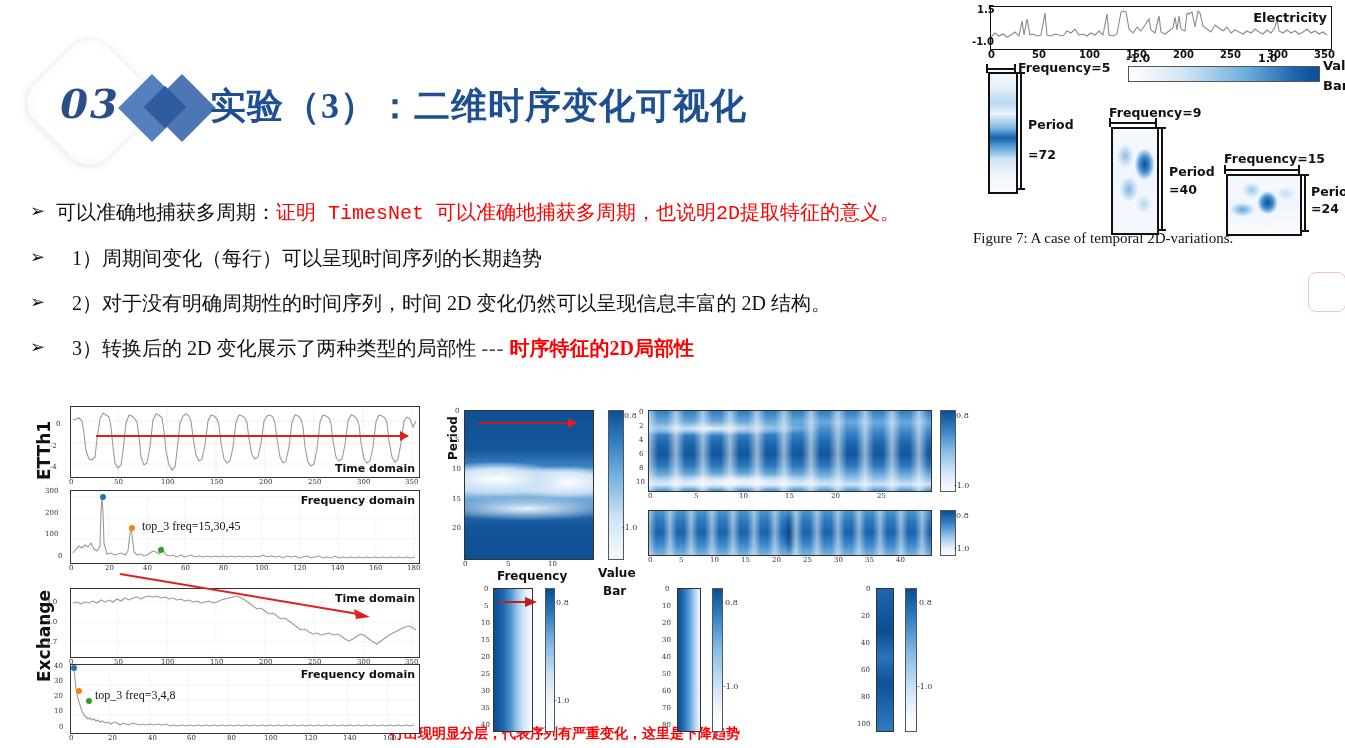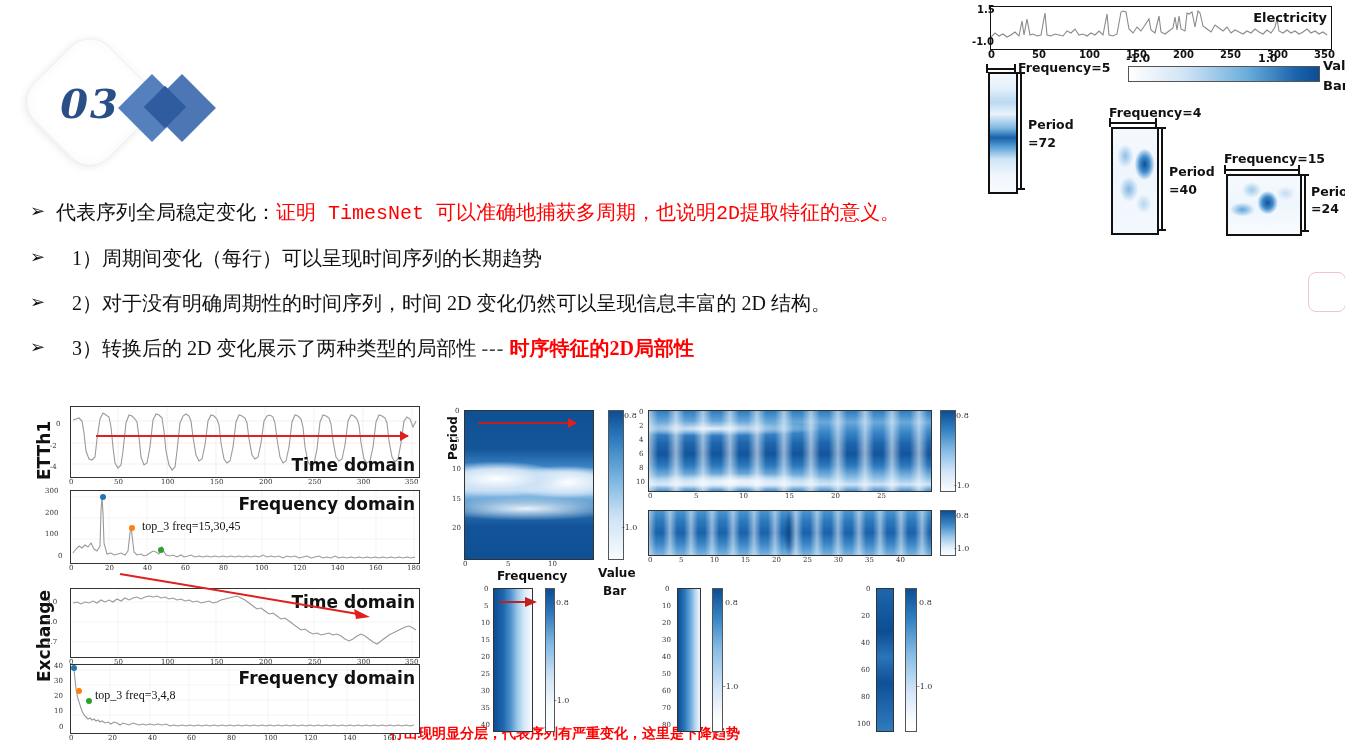--- a/index.html
+++ b/index.html
@@ -59,21 +59,21 @@
   .hm{position:absolute;border:2px solid #111;}
   .brk{position:absolute;background:#111;}
   .flab{position:absolute;font-size:12.5px;font-weight:700;font-family:"DejaVu Sans",sans-serif;color:#111;white-space:nowrap;}
   .fcap{position:absolute;left:-5px;top:228px;font-size:15px;color:#111;font-family:"Liberation Serif",serif;white-space:nowrap;}
 
   
   .bfig{position:absolute;left:0;top:392px;width:1345px;height:356px;}
   .side-lab{position:absolute;font-size:17px;font-weight:700;font-family:"DejaVu Sans",sans-serif;
     color:#111;transform:rotate(-90deg);transform-origin:left top;white-space:nowrap;}
   .panel{position:absolute;border:1.3px solid #333;background:#fff;overflow:hidden;}
-  .pt-lab{position:absolute;font-size:17px;font-weight:700;font-family:"DejaVu Sans",sans-serif;color:#111;}
+  .pt-lab{position:absolute;font-size:11px;font-weight:700;font-family:"DejaVu Sans",sans-serif;color:#111;}
   .tick{position:absolute;font-size:7px;font-family:"DejaVu Serif",serif;color:#333;}
   .annot{position:absolute;font-size:14px;font-weight:700;color:#ff0000;
     font-family:"DejaVu Sans",sans-serif;white-space:nowrap;}
   .arrow-red{position:absolute;height:2px;background:#e02020;}
   .arrow-red:after{content:"";position:absolute;right:-1px;top:-4px;border-left:9px solid #e02020;
     border-top:5px solid transparent;border-bottom:5px solid transparent;}
   .dot{position:absolute;width:6px;height:6px;border-radius:50%;}
   .axlab{position:absolute;font-size:12px;font-weight:700;font-family:"DejaVu Sans",sans-serif;color:#111;}
   .cb-v{position:absolute;border:1px solid #555;}
   .cb-t{position:absolute;font-size:8px;font-family:"DejaVu Serif",serif;color:#333;}
@@ -83,27 +83,28 @@
 <body>
 
 <div class="slide">
 
   <div class="hdr">
     <div class="badge-shape"></div>
     <div class="badge-num">03</div>
     <div class="dia dia-a"></div>
     <div class="dia dia-b"></div>
     <div class="dia dia-c"></div>
+    <div class="title">实验（3）：二维时序变化可视化</div>
   </div>
 
   <div class="bullets">
 
     <div class="b-row">
       <span class="b-mark">➢</span>
-      <span class="b-body"><span>代表序列全局稳定变化：</span><span class="red mono">证明 TimesNet 可以准确地捕获多周期，也说明2D提取特征的意义。</span></span>
+      <span class="b-body"><span>可以准确地捕获多周期：</span><span class="red mono">证明 TimesNet 可以准确地捕获多周期，也说明2D提取特征的意义。</span></span>
     </div>
 
     <div class="b-row">
       <span class="b-mark">➢</span>
       <span class="b-body"><span class="ind"></span><span>1）周期间变化（每行）可以呈现时间序列的长期趋势</span></span>
     </div>
 
     <div class="b-row">
       <span class="b-mark">➢</span>
       <span class="b-body"><span class="ind"></span><span>2）对于没有明确周期性的时间序列，时间 2D 变化仍然可以呈现信息丰富的 2D 结构。</span></span>
@@ -148,33 +149,33 @@
     <div class="hm" style="left:10px;top:70px;width:26px;height:118px;
       background:linear-gradient(180deg,#f4f9fe 0%,#e3f0fb 12%,#bcd9f2 24%,#e9f3fc 34%,#7cb6e2 46%,#1560a8 54%,#5aa2d8 62%,#cfe4f6 72%,#eef5fc 85%,#f8fbfe 100%);"></div>
     <div class="brk" style="left:8px;top:66px;width:30px;height:2px;"></div>
     <div class="brk" style="left:8px;top:62px;width:2px;height:9px;"></div>
     <div class="brk" style="left:36px;top:62px;width:2px;height:9px;"></div>
     <div class="flab" style="left:40px;top:58px;">Frequency=5</div>
     <div class="brk" style="left:42px;top:70px;width:2px;height:118px;"></div>
     <div class="brk" style="left:38px;top:70px;width:9px;height:2px;"></div>
     <div class="brk" style="left:38px;top:186px;width:9px;height:2px;"></div>
     <div class="flab" style="left:50px;top:115px;">Period</div>
-    <div class="flab" style="left:50px;top:133px;">=72</div>
+    <div class="flab" style="left:50px;top:145px;">=72</div>
 
     <div class="hm" style="left:133px;top:125px;width:44px;height:104px;
       background:
         radial-gradient(ellipse 14px 22px at 72% 34%, #0d4f93 0%, #3f8ccd 35%, rgba(255,255,255,0) 72%),
         radial-gradient(ellipse 11px 16px at 28% 26%, #8fc0e6 0%, rgba(255,255,255,0) 75%),
         radial-gradient(ellipse 12px 16px at 36% 58%, #7fb6e2 0%, rgba(255,255,255,0) 78%),
         radial-gradient(ellipse 10px 12px at 70% 72%, #b5d6f0 0%, rgba(255,255,255,0) 80%),
         linear-gradient(180deg,#f6fafe,#eef5fc 40%,#f4f9fe 100%);"></div>
     <div class="brk" style="left:131px;top:120px;width:48px;height:2px;"></div>
     <div class="brk" style="left:131px;top:116px;width:2px;height:9px;"></div>
     <div class="brk" style="left:177px;top:116px;width:2px;height:9px;"></div>
-    <div class="flab" style="left:131px;top:103px;">Frequency=4</div>
+    <div class="flab" style="left:131px;top:103px;">Frequency=9</div>
     <div class="brk" style="left:183px;top:125px;width:2px;height:104px;"></div>
     <div class="brk" style="left:179px;top:125px;width:9px;height:2px;"></div>
     <div class="brk" style="left:179px;top:227px;width:9px;height:2px;"></div>
     <div class="flab" style="left:191px;top:162px;">Period</div>
     <div class="flab" style="left:191px;top:180px;">=40</div>
 
     <div class="hm" style="left:248px;top:172px;width:72px;height:58px;
       background:
         radial-gradient(ellipse 14px 16px at 55% 46%, #0f4f92 0%, #3d8bcc 38%, rgba(255,255,255,0) 74%),
         radial-gradient(ellipse 16px 9px at 20% 58%, #5ea4da 0%, rgba(255,255,255,0) 78%),
@@ -184,20 +185,21 @@
     <div class="brk" style="left:246px;top:167px;width:76px;height:2px;"></div>
     <div class="brk" style="left:246px;top:163px;width:2px;height:9px;"></div>
     <div class="brk" style="left:320px;top:163px;width:2px;height:9px;"></div>
     <div class="flab" style="left:246px;top:149px;">Frequency=15</div>
     <div class="brk" style="left:326px;top:172px;width:2px;height:58px;"></div>
     <div class="brk" style="left:322px;top:172px;width:9px;height:2px;"></div>
     <div class="brk" style="left:322px;top:228px;width:9px;height:2px;"></div>
     <div class="flab" style="left:333px;top:182px;">Period</div>
     <div class="flab" style="left:333px;top:199px;">=24</div>
 
+    <div class="fcap">Figure 7: A case of temporal 2D-variations.</div>
   </div>
 
   <div class="bfig">
 
     <div class="annot" style="left:390px;top:333px;">行出现明显分层，代表序列有严重变化，这里是下降趋势</div>
 
     <div class="side-lab" style="left:34px;top:88px;">ETTh1</div>
     <div class="side-lab" style="left:34px;top:290px;">Exchange</div>
 
     <div class="panel" style="left:70px;top:14px;width:348px;height:70px;">

